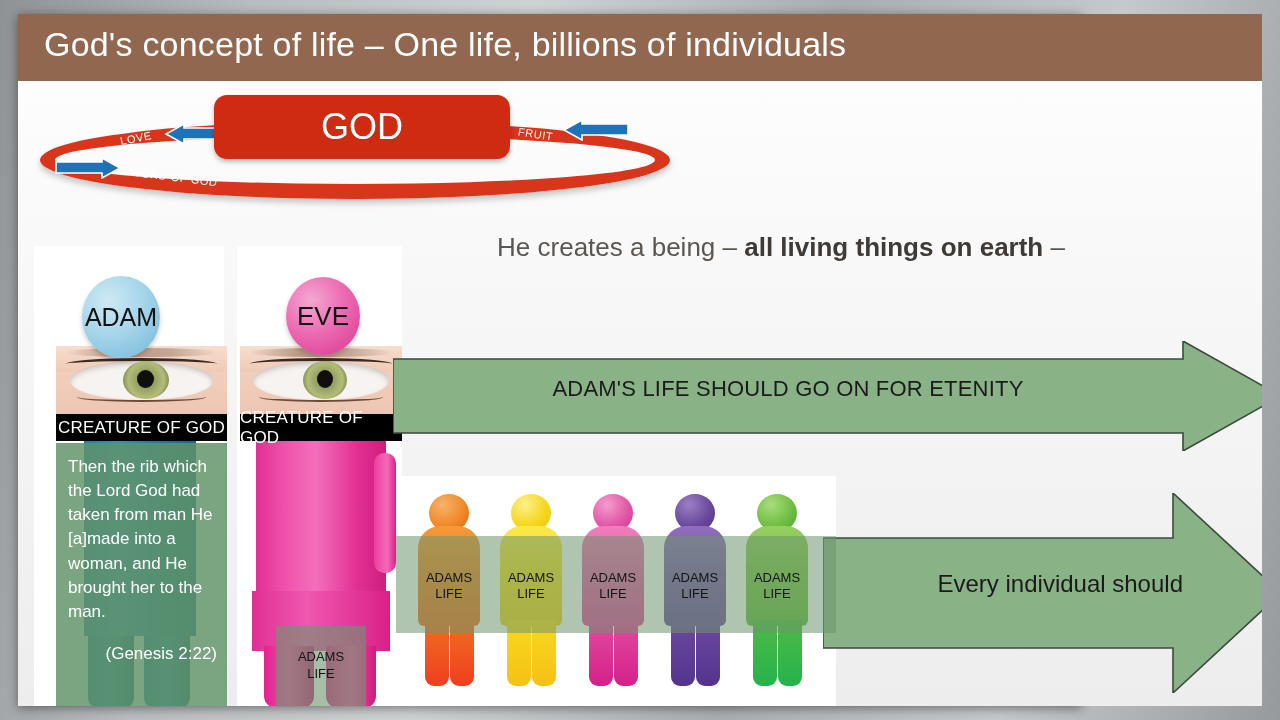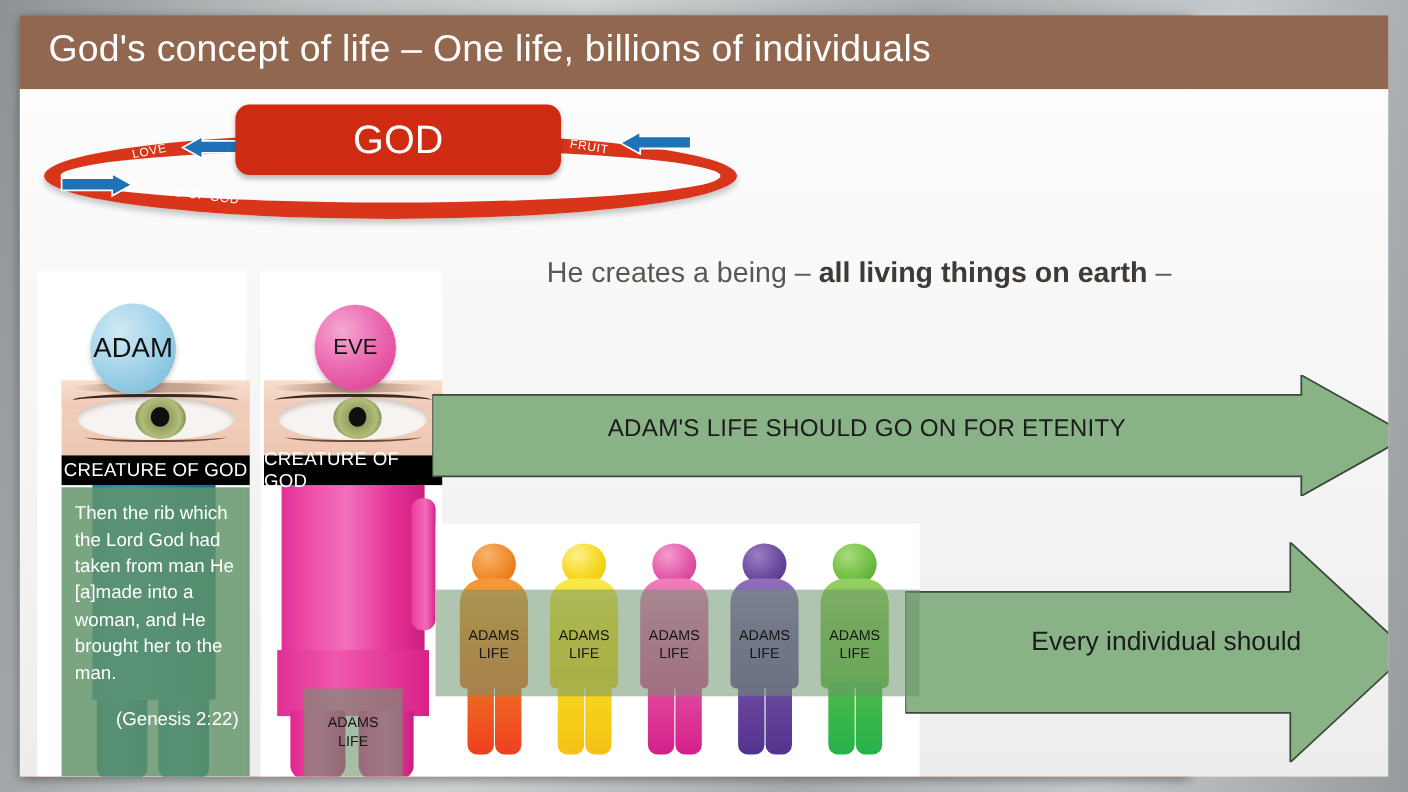--- a/index.html
+++ b/index.html
@@ -9,21 +9,21 @@
   }
   body {
     background: linear-gradient(100deg,#8e9295 0%,#b9bcbe 18%,#cfd2d3 38%,#a9adb0 60%,#c6c9cb 80%,#969a9d 100%);
     position: relative;
   }
 
   
   #slide {
     position: absolute; left: 18px; top: 14px;
     width: 1064px; height: 692px;
-    background: #f97316;
+    background: #fca5a5;
     box-shadow: 0 2px 10px rgba(0,0,0,.45);
   }
 
   
   #titlebar {
     position: absolute; left: 0; top: 0; width: 1244px; height: 67px;
     background: #92674f;
   }
   #titletext {
     position: absolute; left: 26px; top: 11px;
@@ -90,21 +90,21 @@
   }
   #bub-eve {
     left: 268px; top: 196px; width: 74px; height: 78px;
     background: radial-gradient(circle at 34% 30%, #f4a8d2 0%, #ec6bb2 45%, #d9368f 100%);
     box-shadow: 0 3px 5px rgba(0,0,0,.2);
   }
   .bubble-text {
     position: absolute; width: 100%; top: 50%; transform: translateY(-50%);
     text-align: center; color: #111; font-size: 25px; font-weight: 400;
   }
-  #bub-eve .bubble-text { font-size: 20px; }
+  #bub-eve .bubble-text { font-size: 26px; }
 
   
   .eye {
     position: absolute; overflow: hidden;
     background: linear-gradient(180deg,#f3d4c2 0%,#edc6b2 100%);
   }
   #eye-adam { left: 38px; top: 265px; width: 171px; height: 68px; }
   #eye-eve  { left: 222px; top: 265px; width: 162px; height: 68px; }
   .eye .lid-top { position:absolute; left:0; top:0; width:100%; height:26px;
     background: linear-gradient(180deg,#f7ddcd 0%,#f0cab6 100%); }

